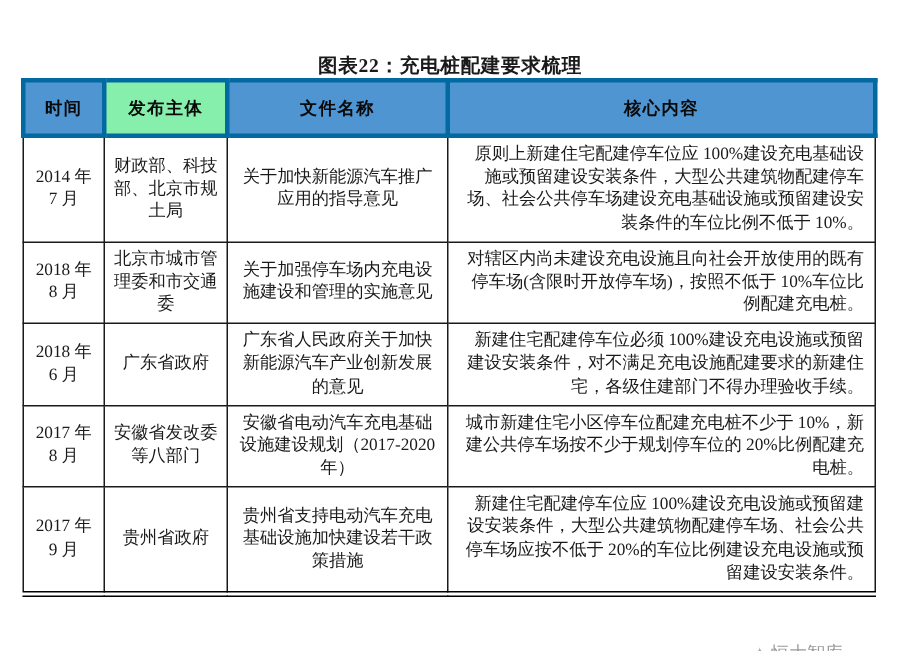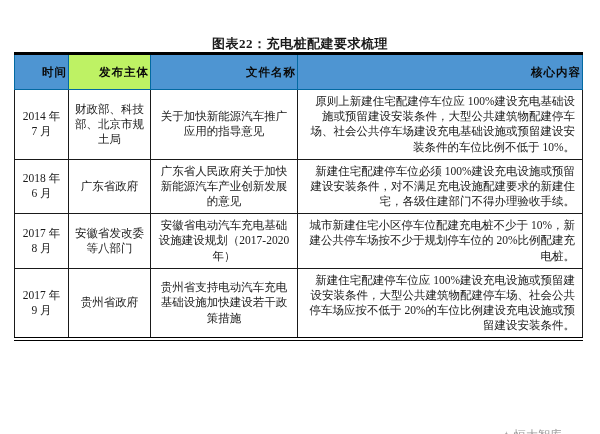--- a/index.html
+++ b/index.html
@@ -36,22 +36,22 @@
   .policy-table col.c-pub  { width: 82px; }
   .policy-table col.c-doc  { width: 147px; }
   .policy-table col.c-core { width: 285px; }
 
   .policy-table th {
     background: #4E95D2;
     font-weight: bold;
     font-size: 11.5px;
     color: #0a0a0a;
     height: 32px;
-    border: 1px solid #0369a1;
-    text-align: right;
+    border: 3px solid #0369a1;
+    text-align: center;
     letter-spacing: 1px;
   }
   .policy-table td {
     border: 1px solid #1a1a1a;
     font-size: 11.5px;
     line-height: 1.32;
     padding: 4px 5px;
     vertical-align: middle;
   }
   .policy-table td.cell-time,
@@ -110,31 +110,37 @@
   <table class="policy-table">
     <colgroup>
       <col class="c-time">
         <col class="c-pub">
         <col class="c-doc">
         <col class="c-core">
     </colgroup>
     <thead>
       <tr>
         <th style="background: rgb(78, 149, 210);">时间</th>
-        <th style="background: #bef264;">发布主体</th>
+        <th style="background: #86efac;">发布主体</th>
         <th style="background: rgb(78, 149, 210);">文件名称</th>
         <th style="background: rgb(78, 149, 210);">核心内容</th>
       </tr>
     </thead>
     <tbody id="policy-tbody">
         <tr>
           <td class="cell-time">2014 年 7 月</td>
           <td class="cell-publisher">财政部、科技部、北京市规土局</td>
           <td class="cell-document">关于加快新能源汽车推广应用的指导意见</td>
           <td class="cell-content">原则上新建住宅配建停车位应 100%建设充电基础设施或预留建设安装条件，大型公共建筑物配建停车场、社会公共停车场建设充电基础设施或预留建设安装条件的车位比例不低于 10%。</td>
+        </tr>
+        <tr>
+          <td class="cell-time">2018 年 8 月</td>
+          <td class="cell-publisher">北京市城市管理委和市交通委</td>
+          <td class="cell-document">关于加强停车场内充电设施建设和管理的实施意见</td>
+          <td class="cell-content">对辖区内尚未建设充电设施且向社会开放使用的既有停车场(含限时开放停车场)，按照不低于 10%车位比例配建充电桩。</td>
         </tr>
         <tr>
           <td class="cell-time">2018 年 6 月</td>
           <td class="cell-publisher">广东省政府</td>
           <td class="cell-document">广东省人民政府关于加快新能源汽车产业创新发展的意见</td>
           <td class="cell-content">新建住宅配建停车位必须 100%建设充电设施或预留建设安装条件，对不满足充电设施配建要求的新建住宅，各级住建部门不得办理验收手续。</td>
         </tr>
         <tr>
           <td class="cell-time">2017 年 8 月</td>
           <td class="cell-publisher">安徽省发改委等八部门</td>

